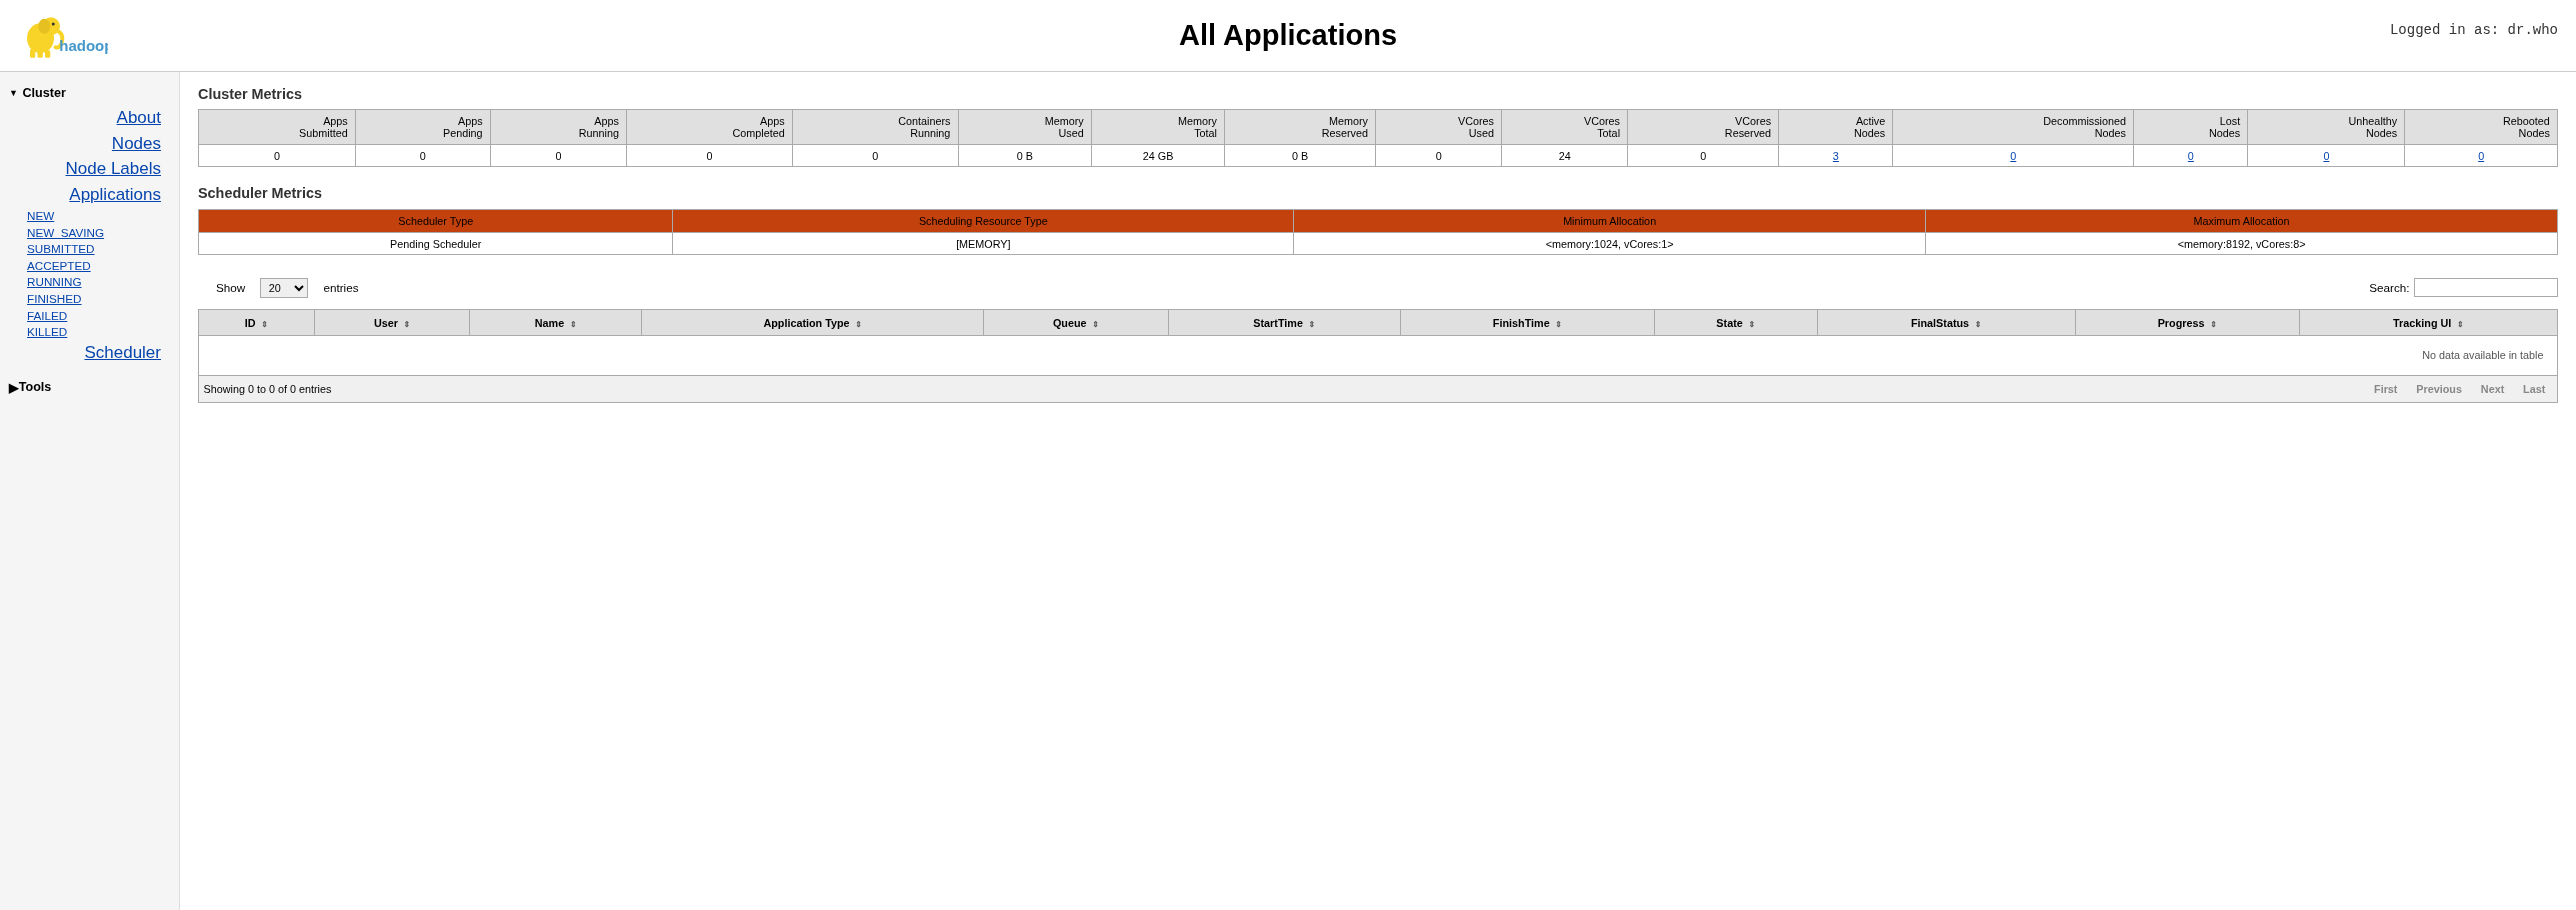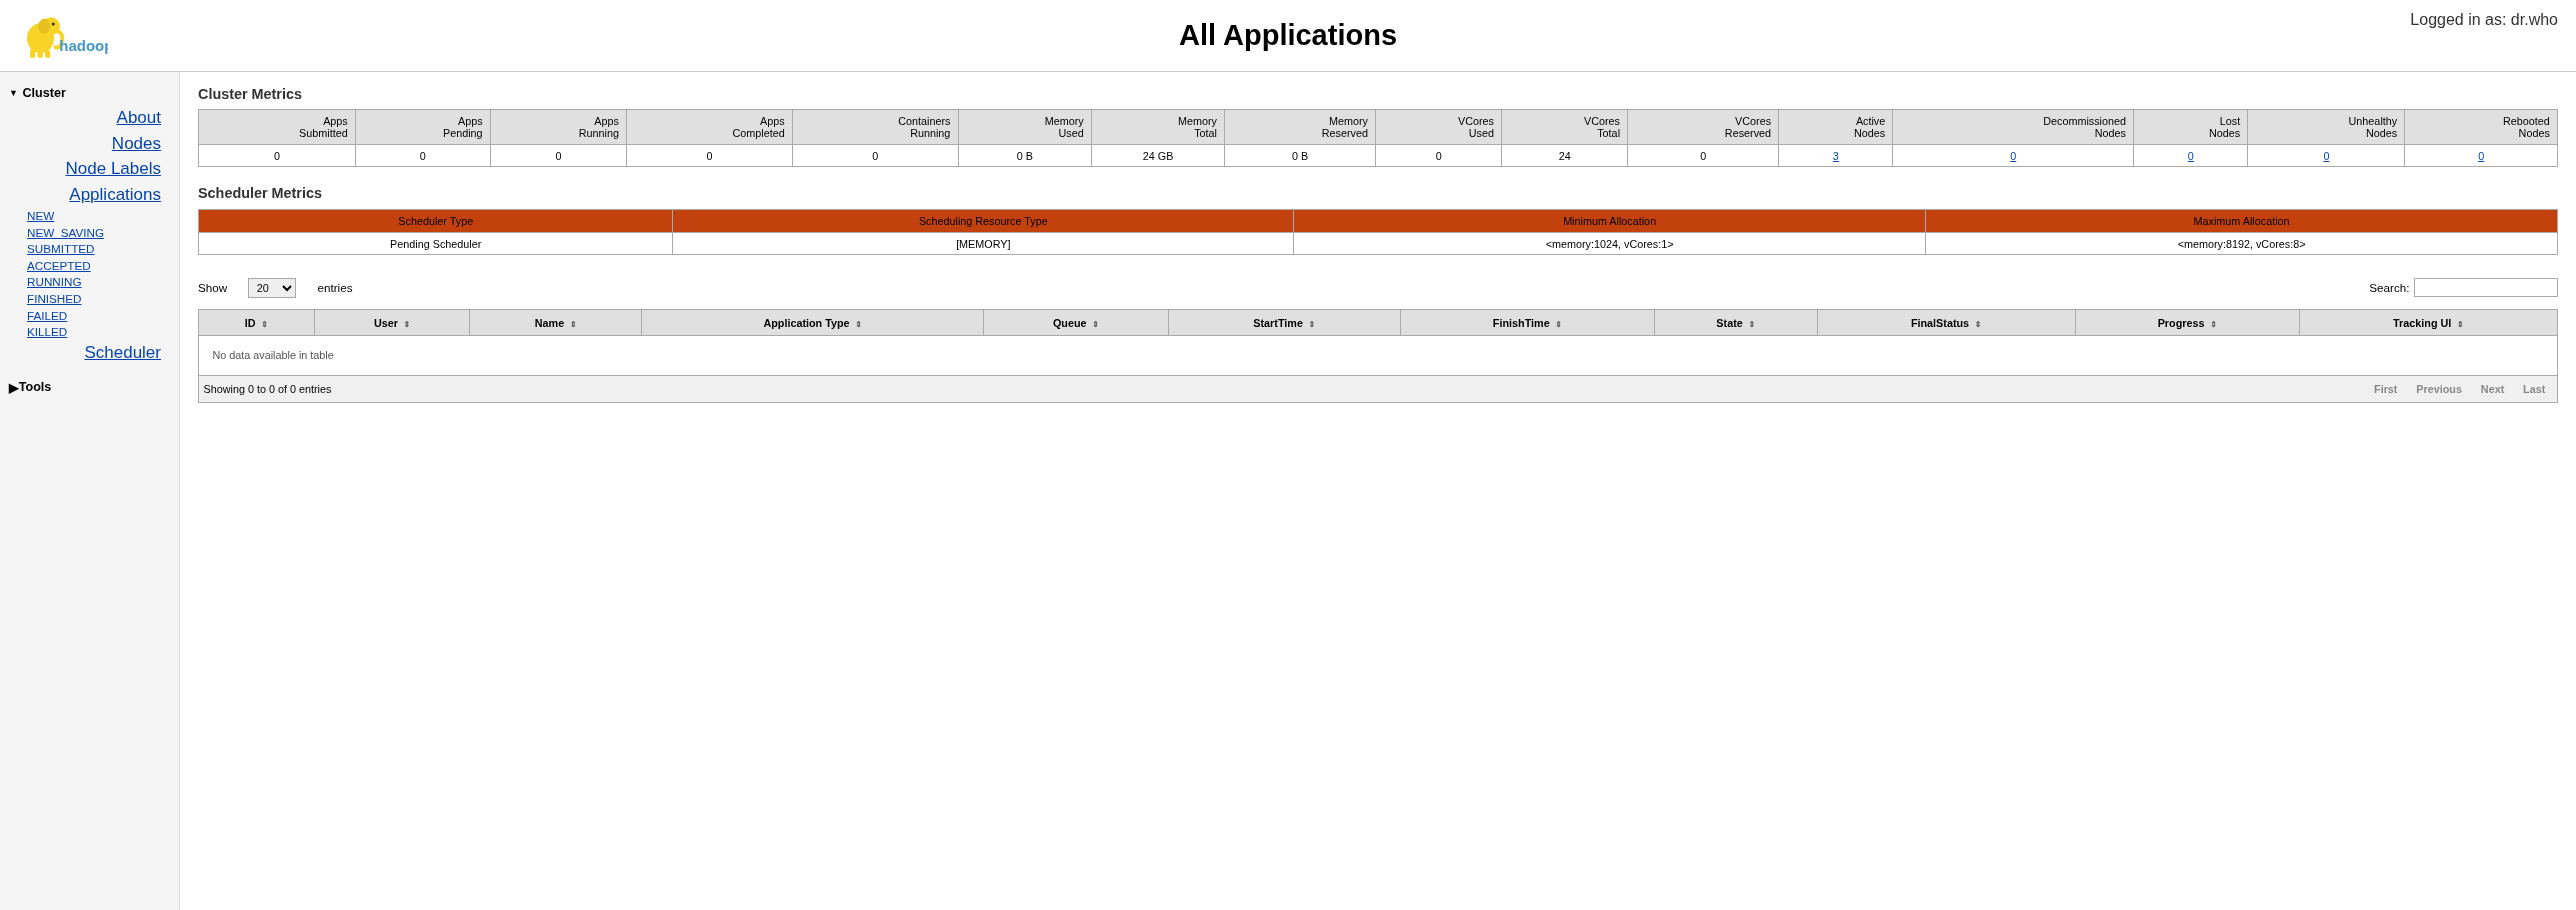--- a/index.html
+++ b/index.html
@@ -28,23 +28,24 @@
       height: 54px;
     }
     #page-title {
       font-size: 29px;
       font-weight: bold;
       color: #000;
     }
     #login-info {
       position: absolute;
       right: 18px;
-      top: 11px;
-      font-size: 16px;
+      top: 22px;
+      font-size: 14px;
       color: #333;
+      font-family: Liberation Mono, monospace;
     }
 
     
     #main-layout {
       display: flex;
       min-height: calc(100vh - 72px);
     }
 
     
     #sidebar {
@@ -158,21 +159,22 @@
     .datatable-controls {
       display: flex;
       justify-content: space-between;
       align-items: center;
       margin-bottom: 7.2px;
       padding: 4.5px 0;
     }
     .datatable-controls-left {
       display: flex;
       align-items: center;
-      gap: 21px;
+      gap: 15px;
+      margin-left: 18px;
     }
     .datatable-controls-right {
       display: flex;
       align-items: center;
       gap: 4.5px;
     }
     .entries-select {
       padding: 1.8px 3.6px;
       border: 0.9px solid #aaa;
       font-size: 10.8px;
@@ -204,21 +206,21 @@
       font-size: 8px;
       color: #555;
       margin-left: 2.7px;
     }
     .app-table td {
       border: 0.9px solid #aaa;
       padding: 5.4px 7.2px;
       text-align: center;
     }
     .no-data-row td {
-      text-align: left;
+      text-align: right;
       padding: 13.5px;
       color: #555;
     }
 
     
     .table-footer {
       display: flex;
       justify-content: space-between;
       align-items: center;
       padding: 5.4px 4.5px;

